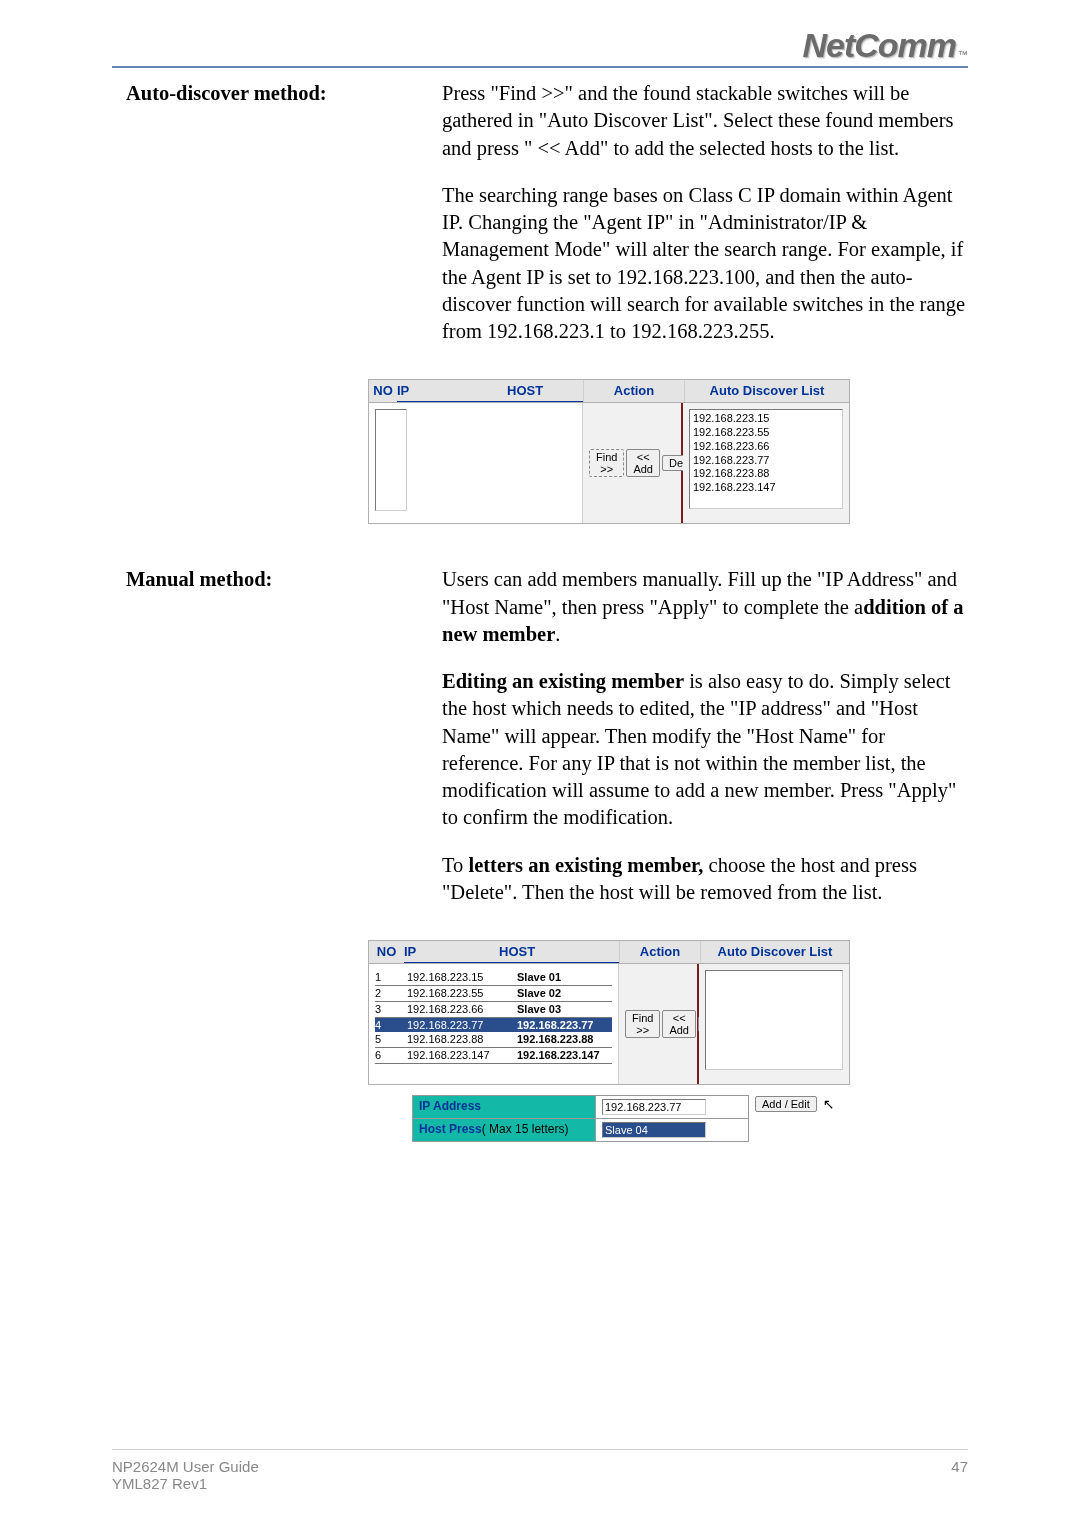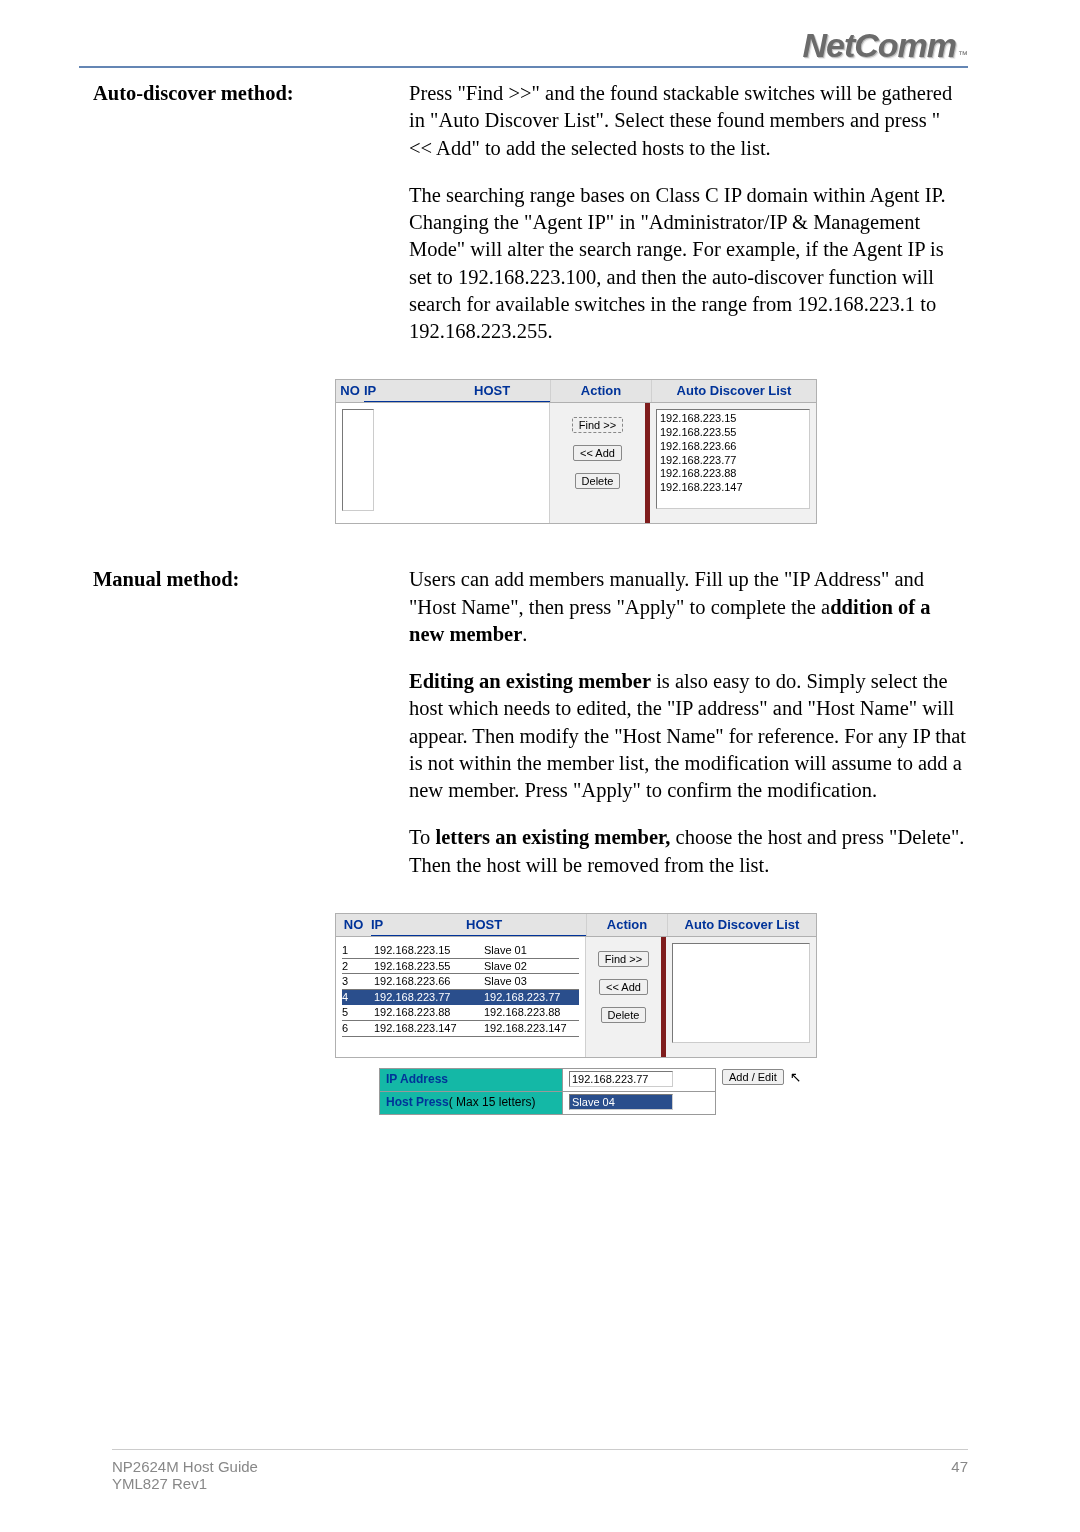--- a/index.html
+++ b/index.html
@@ -8,21 +8,21 @@
     background: #ffffff;
     font-family: "Times New Roman", Times, serif;
     color: #000000;
     width: 1080px;
   }
   .page {
     width: 1080px;
     height: 1532px;
     position: relative;
     box-sizing: border-box;
-    padding: 20px 112px 0 79px;
+    padding: 20px 112px 0 112px;
   }
   .logo-row {
     display: flex;
     justify-content: flex-end;
     align-items: flex-end;
     padding-right: 0;
     height: 40px;
   }
   .logo-text {
     font-family: "Arial Black", Arial, sans-serif;
@@ -111,25 +111,25 @@
   .fb-listbox {
     border: 1px inset #ccc;
     background: #fff;
     width: 30px;
     height: 100px;
   }
   .fb-action {
     width: 100px;
     padding: 14px 6px;
     box-sizing: border-box;
-    border-right: 5px solid #7f1d1d;
-    display: flex;
-    flex-direction: column;
+    border-right: 2px solid #7f1d1d;
+    display: flex;
+    flex-direction: row;
     align-items: center;
-    gap: 12px;
+    gap: 2px;
     background: #f1f1f1;
   }
   .fb-action button, .form-btn {
     font-family: Arial, sans-serif;
     font-size: 11px;
     padding: 1px 6px;
     border: 1px solid #888;
     border-radius: 2px;
     background: #f0f0f0;
     color: #000;
@@ -166,21 +166,21 @@
     line-height: 1.35;
     color: #000;
   }
   .mem-row {
     display: flex;
     white-space: pre;
   }
   .mem-no { width: 14px; border-bottom: 1px solid #777; }
   .mem-sep { width: 18px; border-bottom: 1px solid #777; }
   .mem-ip { width: 92px; border-bottom: 1px solid #777; }
-  .mem-host { flex:1; border-bottom: 1px solid #777; }
+  .mem-host { flex:1; border-bottom: 1px solid #777; font-weight: bold; }
   .mem-sel {
     background: #2a4e8c;
     color: #fff;
   }
   .mem-sel .mem-no, .mem-sel .mem-sep, .mem-sel .mem-ip, .mem-sel .mem-host { border-bottom: none; }
   .form-table {
     margin: 10px 0 0 300px;
     font-family: Arial, sans-serif;
     font-size: 12px;
     display: flex;
@@ -360,20 +360,20 @@
         <span class="cursor">↖</span>
       </div>
     </div>
 
   </div>
 
   <div class="footer">
     <div class="footer-line"></div>
     <div class="footer-row">
       <div>
-        <div>NP2624M Host Guide</div>
+        <div>NP2624M User Guide</div>
         <div>YML827 Rev1</div>
       </div>
       <div>47</div>
     </div>
   </div>
 
 </div>
 
 </body></html>

